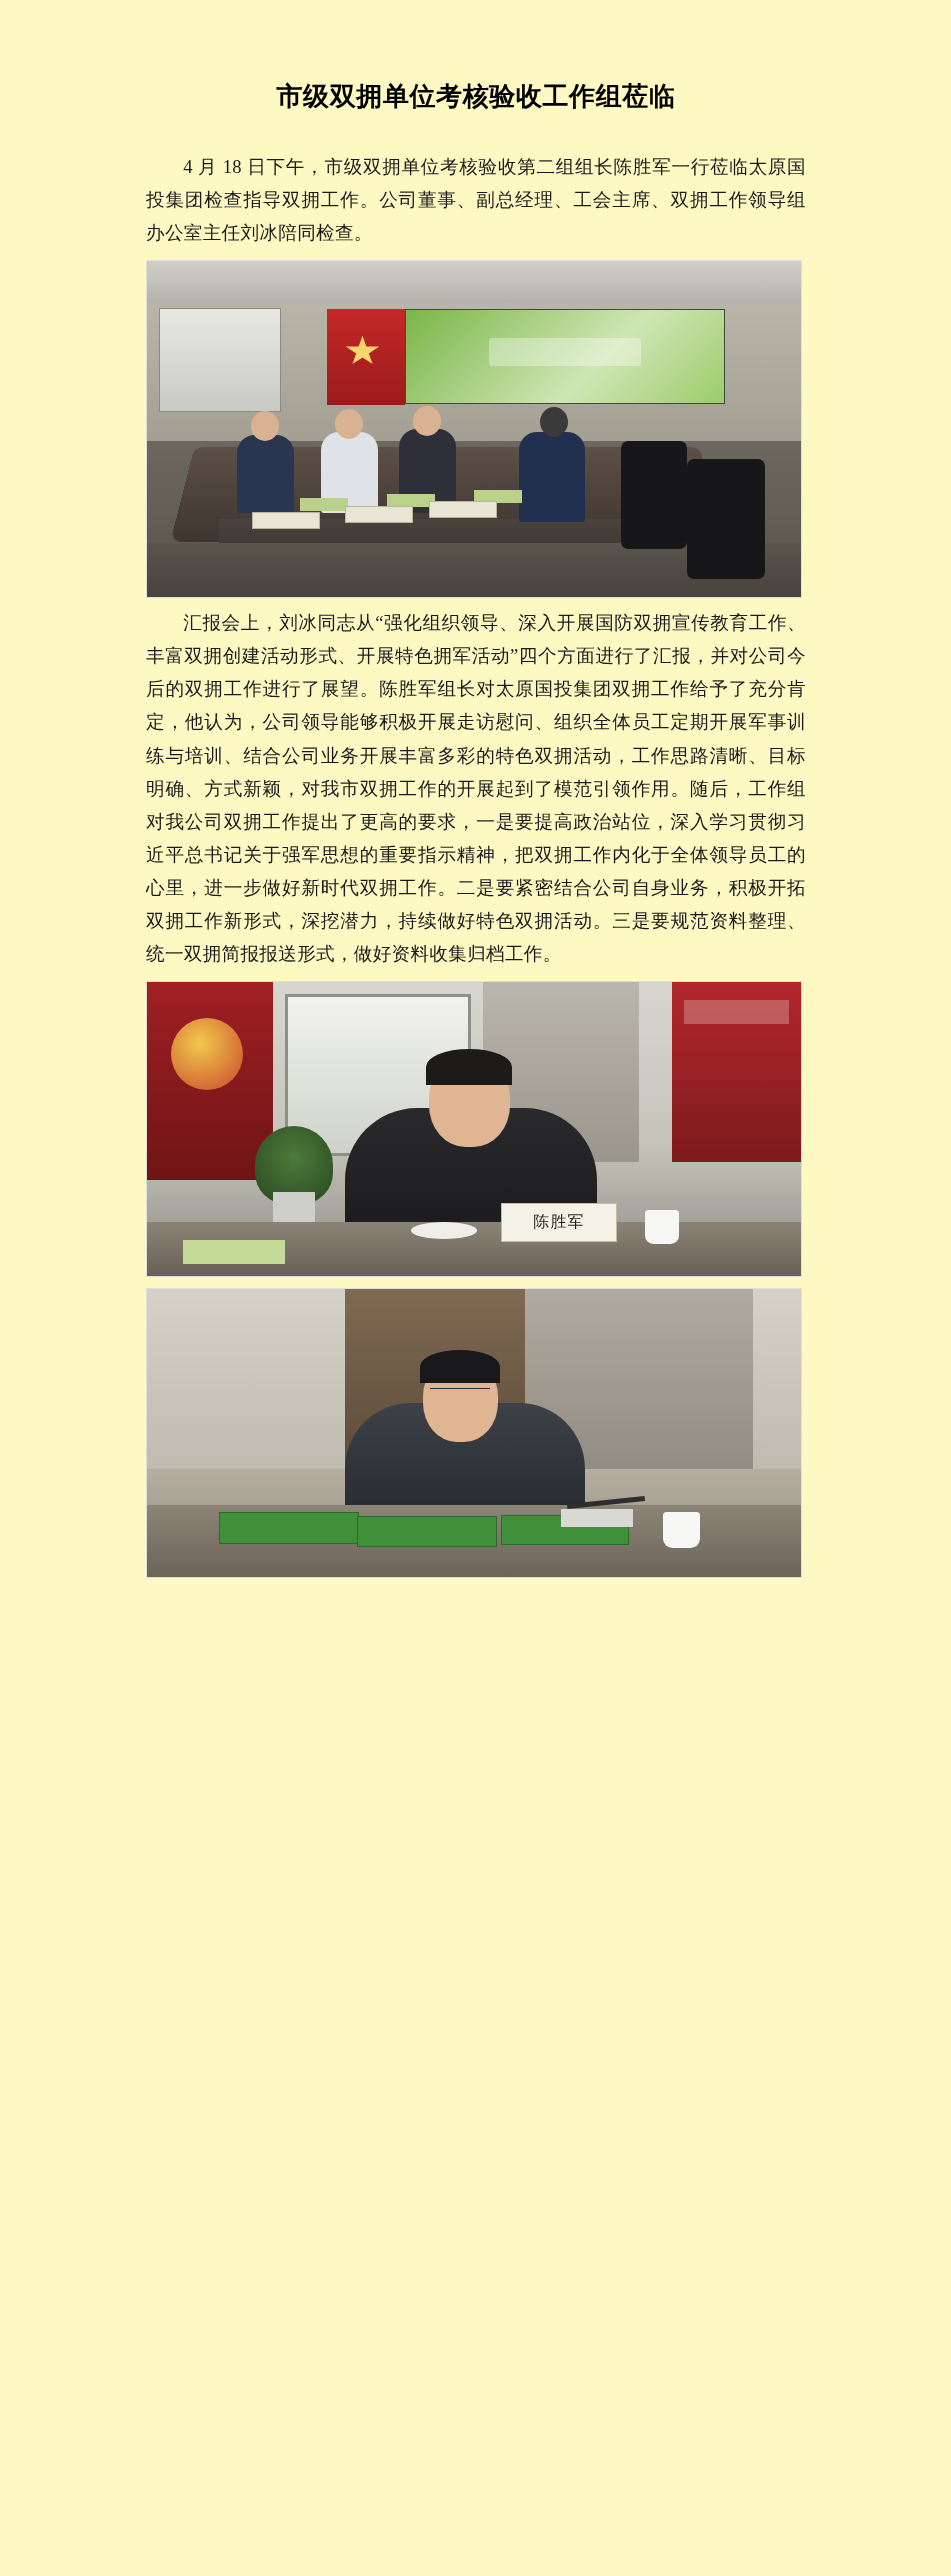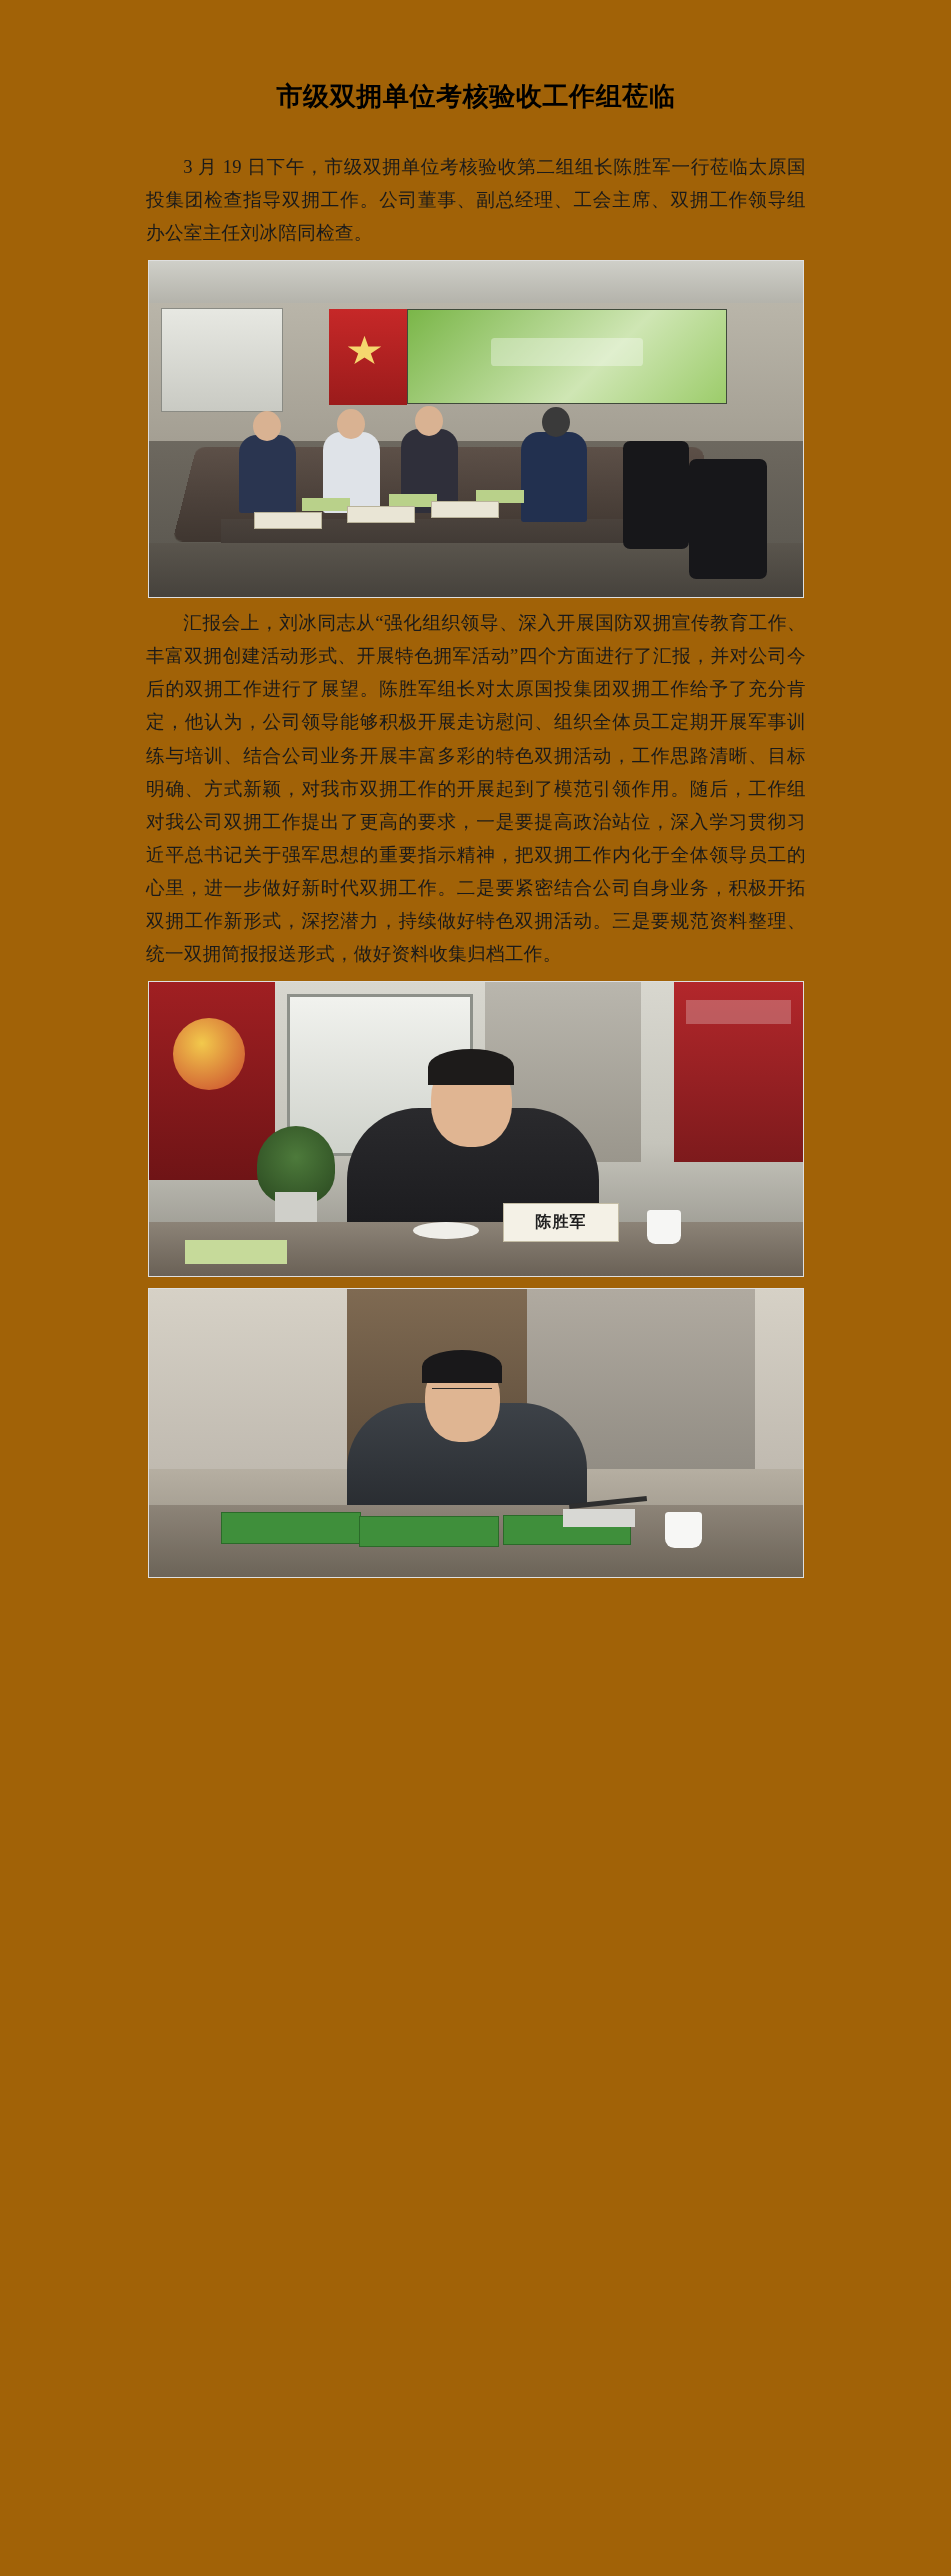--- a/index.html
+++ b/index.html
@@ -9,21 +9,21 @@
     background: #ffffff;
   }
   body {
     font-family: "Liberation Serif", "DejaVu Serif", serif;
     color: #000000;
   }
   .page {
     width: 952px;
     min-height: 2576px;
     margin: 0 auto;
-    background: #a16207;
+    background: #fef9c3;
     position: relative;
     box-sizing: border-box;
     padding: 0;
   }
   .content {
     width: 660px;
     margin: 0 auto;
     padding-top: 78px;
     box-sizing: border-box;
   }
@@ -49,22 +49,20 @@
     letter-spacing: 0.3px;
     text-align: justify;
     text-justify: inter-ideograph;
     margin: 0 0 1.2px 0;
     text-indent: 2em;
     color: #1a1a1a;
   }
   .figure {
     margin: 10.8px 0 8.4px 0;
     display: flex;
-    justify-content: center;
-    font-weight: bold;
   }
   .figure-inner {
     width: 654px;
     position: relative;
     overflow: hidden;
     border: 0.6px solid #dfdfdf;
   }
 
   
   .photo1 {
@@ -311,21 +309,21 @@
 
 <div class="page">
   <div class="content">
 
     <h1 class="title">
       <span class="line">市级双拥单位考核验收工作组莅临</span>
     </h1>
 
     <div class="body-text">
 
-      <p class="para">3 月 19 日下午，市级双拥单位考核验收第二组组长陈胜军一行莅临太原国投集团检查指导双拥工作。公司董事、副总经理、工会主席、双拥工作领导组办公室主任刘冰陪同检查。</p>
+      <p class="para">4 月 18 日下午，市级双拥单位考核验收第二组组长陈胜军一行莅临太原国投集团检查指导双拥工作。公司董事、副总经理、工会主席、双拥工作领导组办公室主任刘冰陪同检查。</p>
 
       <div class="figure">
         <div class="figure-inner">
           <div class="photo1">
             <div class="p1-ceiling"></div>
             <div class="p1-wall"></div>
             <div class="p1-window"></div>
             <div class="p1-flag"></div>
             <div class="p1-screen"></div>
             <div class="p1-table"></div>

